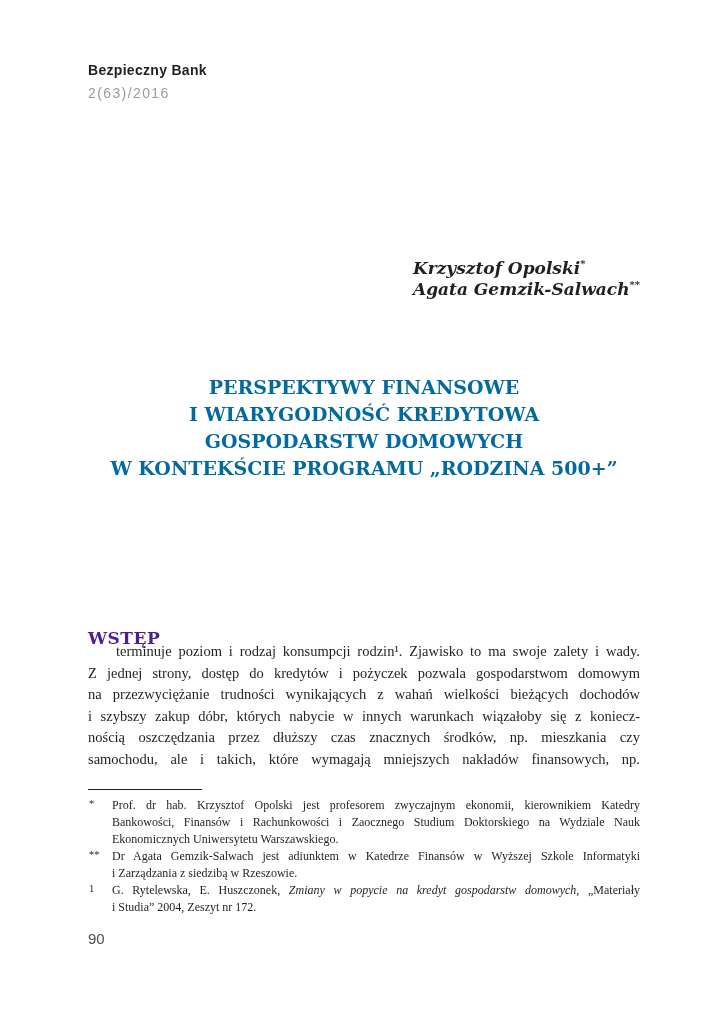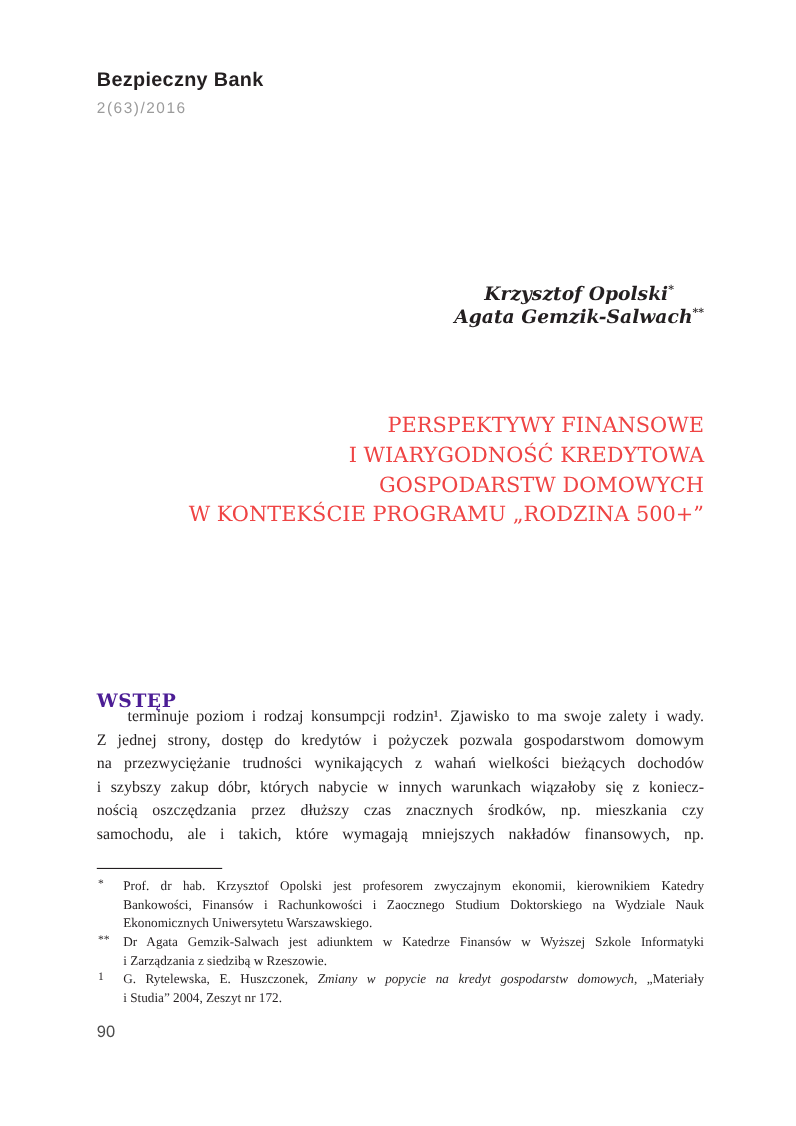--- a/index.html
+++ b/index.html
@@ -8,41 +8,41 @@
     width:724px;height:1024px;
     background:#ffffff;
     overflow:hidden;
     color:#231f20;
     margin:0 auto;
   }
   
   .header{position:absolute;left:88px;top:62px;}
   .journal{
     font-family:"Liberation Sans",sans-serif;
-    font-weight:bold;font-size:18px;letter-spacing:.3px;color:#231f20;text-align:right;
+    font-weight:bold;font-size:14px;letter-spacing:.3px;color:#231f20;text-align:right;
   }
   .issue{
     margin-top:7px;
     font-family:"Liberation Sans",sans-serif;
     font-size:14px;letter-spacing:1.4px;color:#9b9b9b;
   }
   
   .authors{
     position:absolute;right:84px;top:258px;
-    text-align:center;
+    text-align:left;
     font-family:"DejaVu Serif",serif;
     font-style:italic;font-weight:bold;
     font-size:17px;line-height:21px;color:#231f20;
   }
   .authors sup{font-size:10px;line-height:0;}
   
   .title-block{
     position:absolute;left:88px;top:374px;width:552px;
-    text-align:right;color:#ef4444;
-    font-family:"DejaVu Serif",serif;font-weight:normal;
+    text-align:center;color:#0369a1;
+    font-family:"DejaVu Serif",serif;font-weight:bold;
   }
   .title-line{font-size:19px;line-height:27px;white-space:nowrap;}
   .subtitle{margin-top:14px;}
   .subtitle-line{font-size:18px;line-height:26px;white-space:nowrap;}
   
   .section-heading{
     position:absolute;left:88px;top:628px;
     font-family:"DejaVu Serif",serif;font-weight:bold;
     font-size:17px;letter-spacing:.5px;color:#4c1d95;
   }

